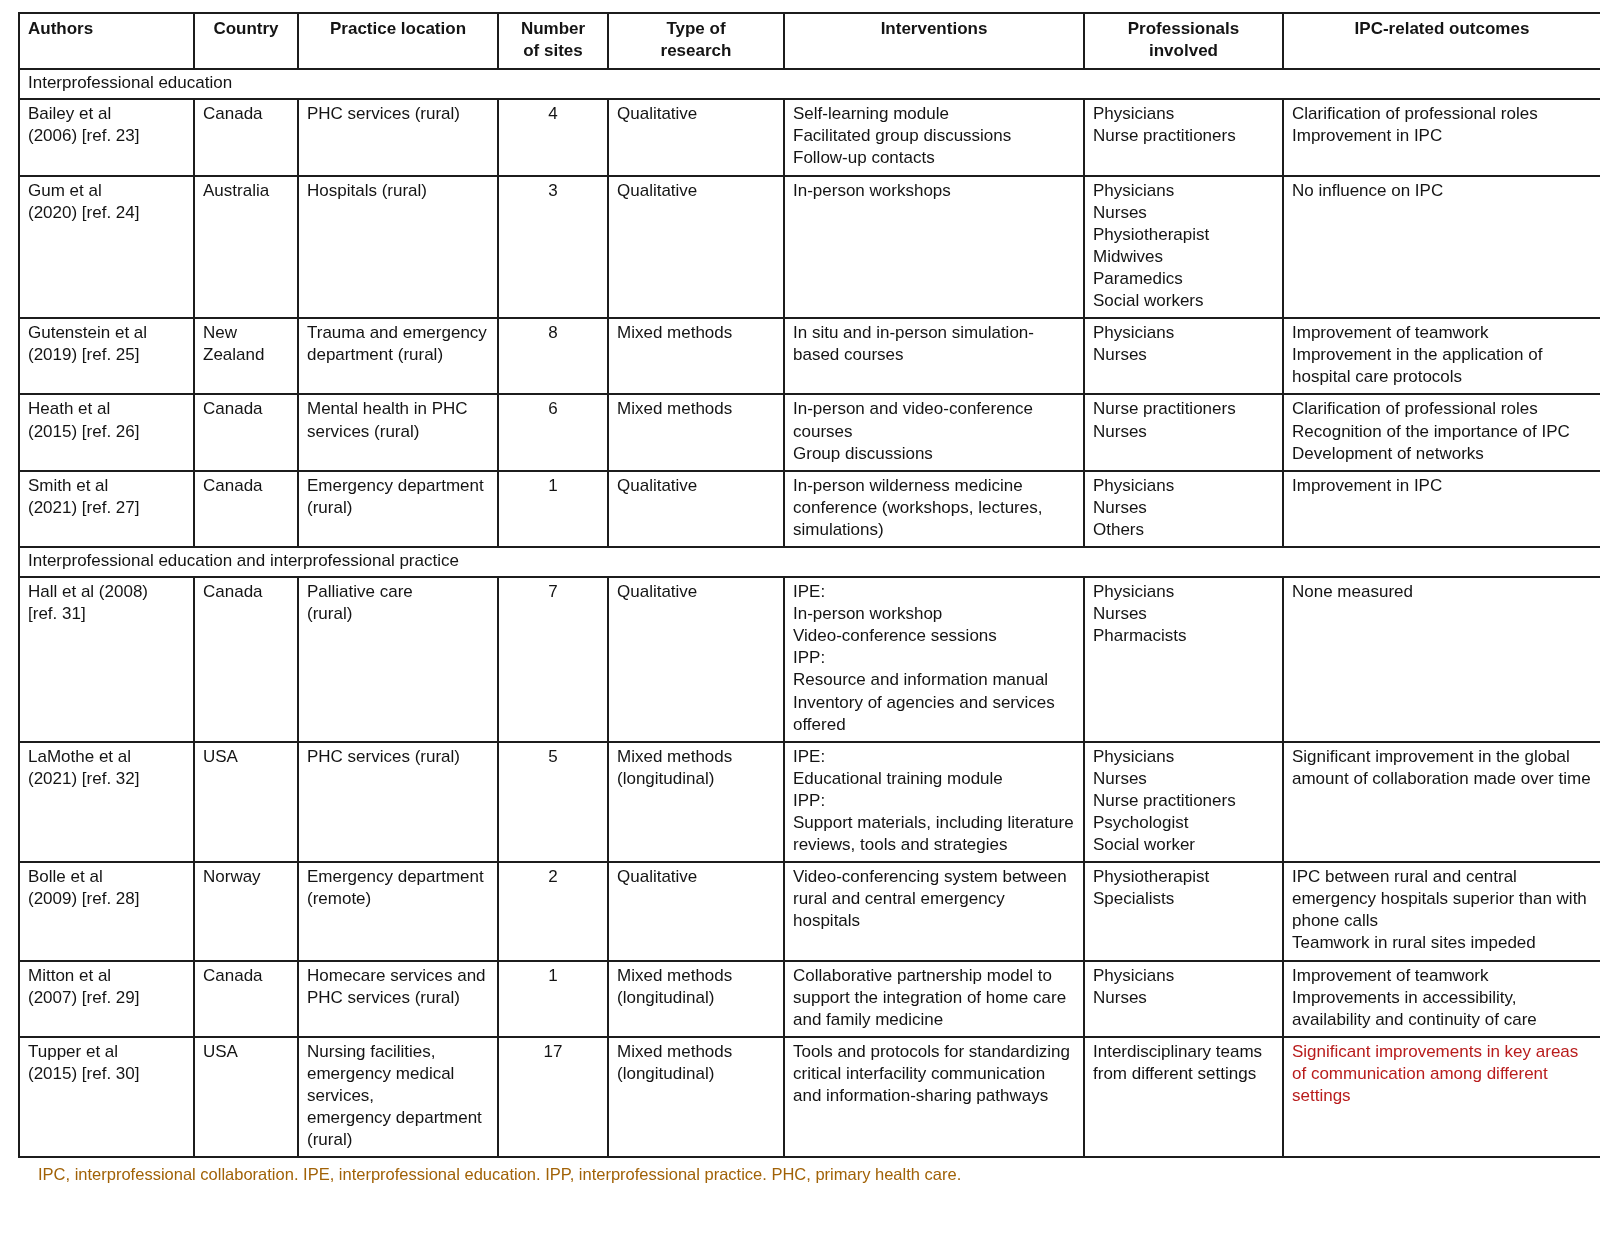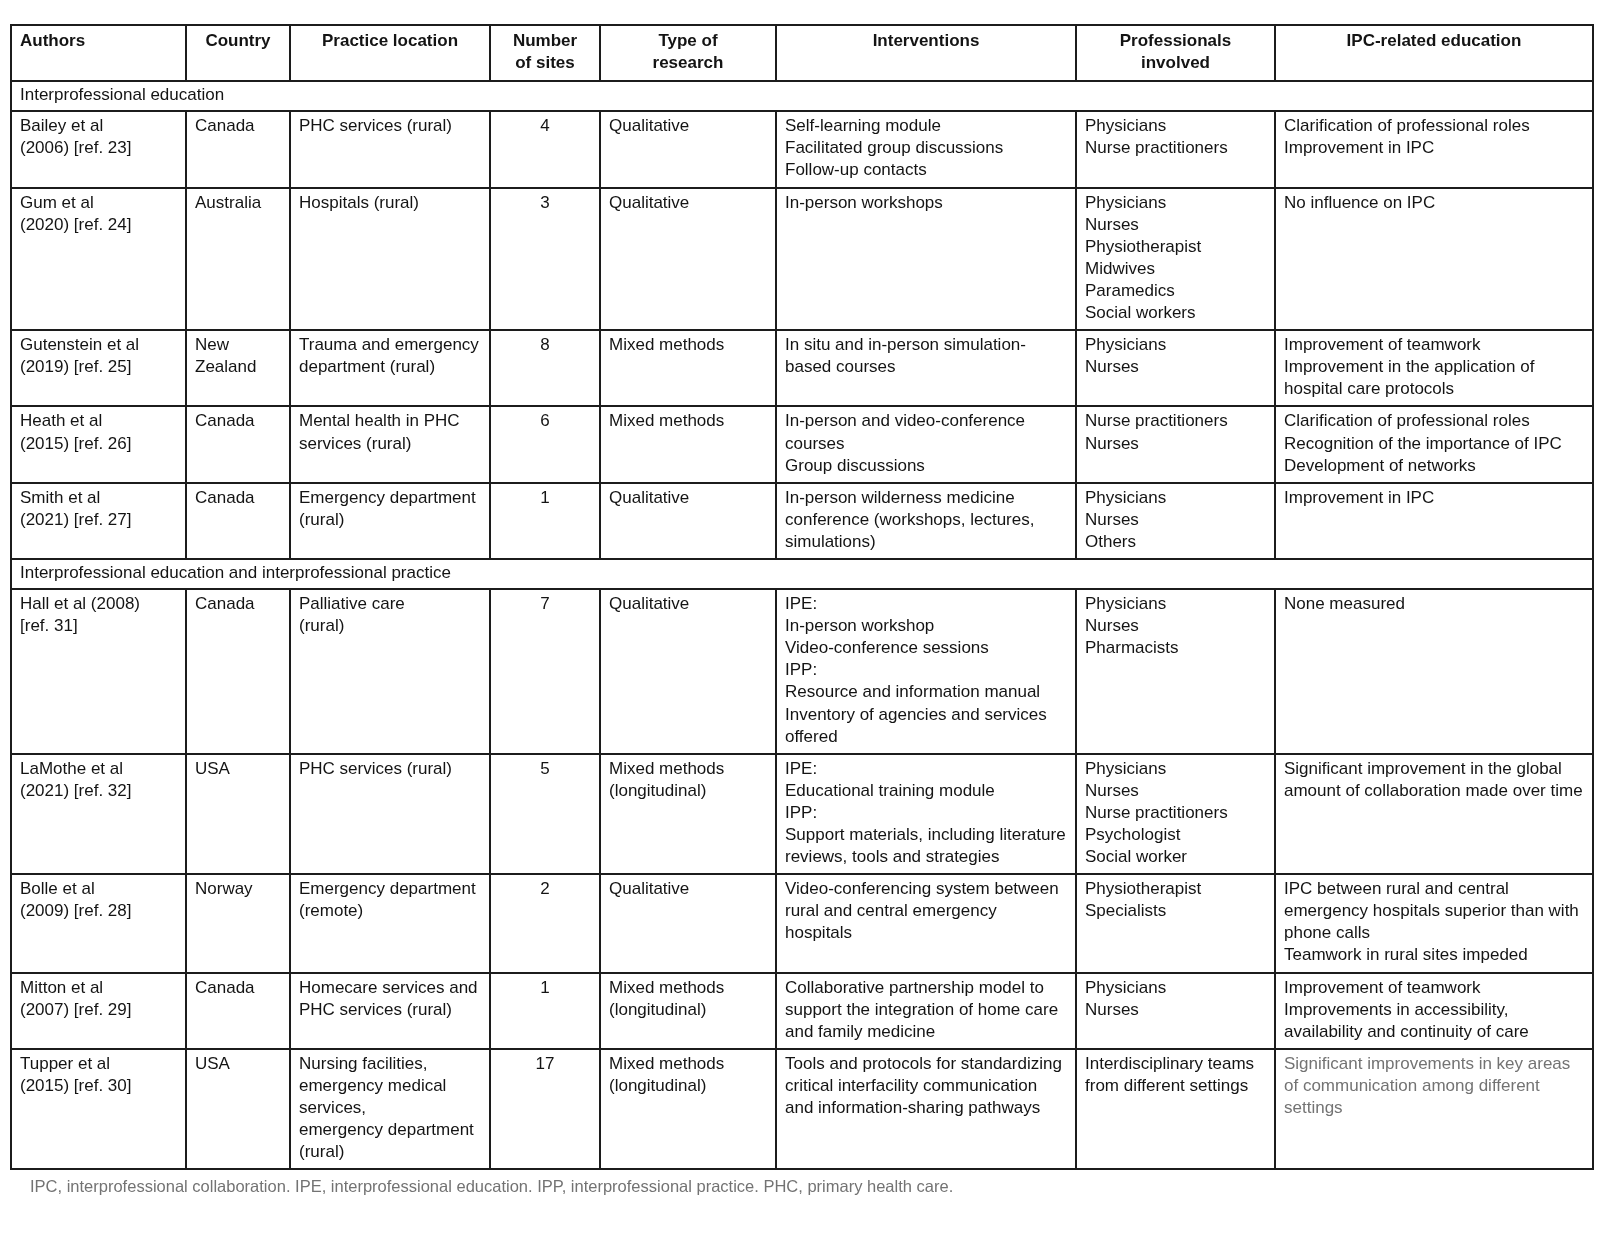--- a/index.html
+++ b/index.html
@@ -5,22 +5,23 @@
   html, body {
     margin: 0;
     padding: 0;
     background: #ffffff;
     font-family: "Liberation Sans", sans-serif;
   }
   .page {
     width: 1463px;
     min-height: 1244px;
     box-sizing: border-box;
-    padding: 24px 9px 10px 10px;
+    padding: 12px 9px 10px 10px;
     background: #ffffff;
+    margin-left: 8px;
   }
   table.studies {
     border-collapse: collapse;
     table-layout: fixed;
     width: 1582px;
     color: #141414;
     font-size: 17px;
     line-height: 1.3;
   }
   table.studies th,
@@ -31,39 +32,39 @@
     overflow: hidden;
     padding: 3px 8px 5px 8px;
   }
   table.studies th {
     font-weight: bold;
     padding-top: 4px;
     padding-bottom: 6px;
   }
   table.studies th.col-authors { text-align: left; }
   table.studies td.center { text-align: center; }
-  table.studies td.muted { color: #737373; border-radius: 25px; }
+  table.studies td.muted { color: #b91c1c; border-radius: 25px; }
   tr.section-row td {
     padding: 2px 8px 4px 8px;
     white-space: normal;
     border-radius: 9px;
   }
   
   col.c0 { width: 175px; }
   col.c1 { width: 104px; }
   col.c2 { width: 200px; }
   col.c3 { width: 110px; }
   col.c4 { width: 176px; }
   col.c5 { width: 300px; }
   col.c6 { width: 199px; }
   col.c7 { width: 318px; }
   .footnote {
     margin: 7px 0 0 20px;
     font-size: 16.5px;
-    color: #737373;
+    color: #a16207;
   }
 </style>
 </head>
 <body>
 
 <div class="page">
   <table class="studies">
     <colgroup>
       <col class="c0">
         <col class="c1">
@@ -79,21 +80,21 @@
         <th class="col-authors">Authors</th>
         <th>Country</th>
         <th>Practice location</th>
         <th>Number
 of sites</th>
         <th>Type of
 research</th>
         <th>Interventions</th>
         <th>Professionals
 involved</th>
-        <th>IPC-related education</th>
+        <th>IPC-related outcomes</th>
       </tr>
     </thead>
     <tbody>
         <tr class="section-row">
           <td colspan="8">Interprofessional education</td>
         </tr>
         <tr>
           <td>Bailey et al
 (2006) [ref. 23]</td>
           <td>Canada</td>

